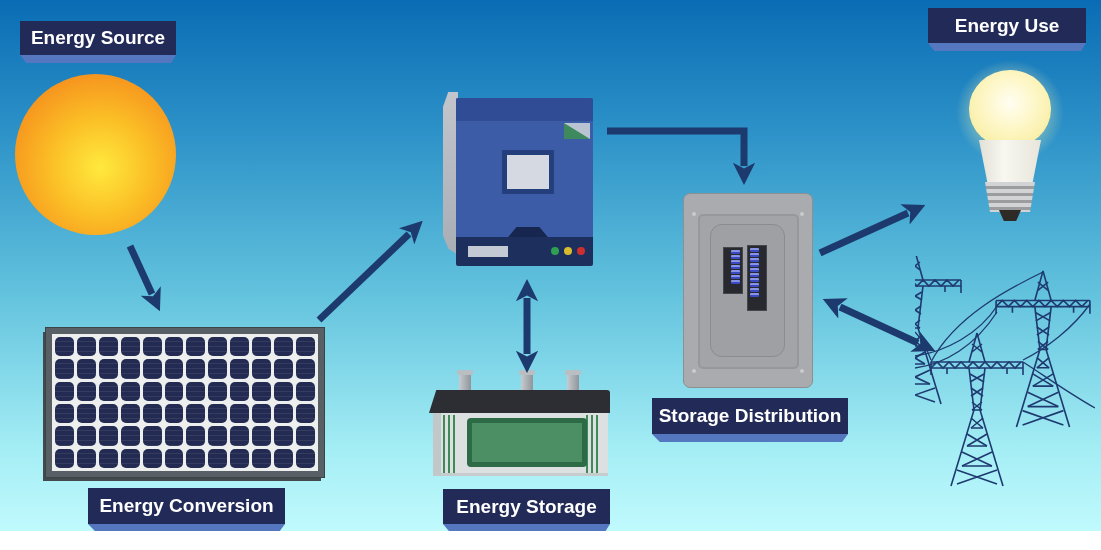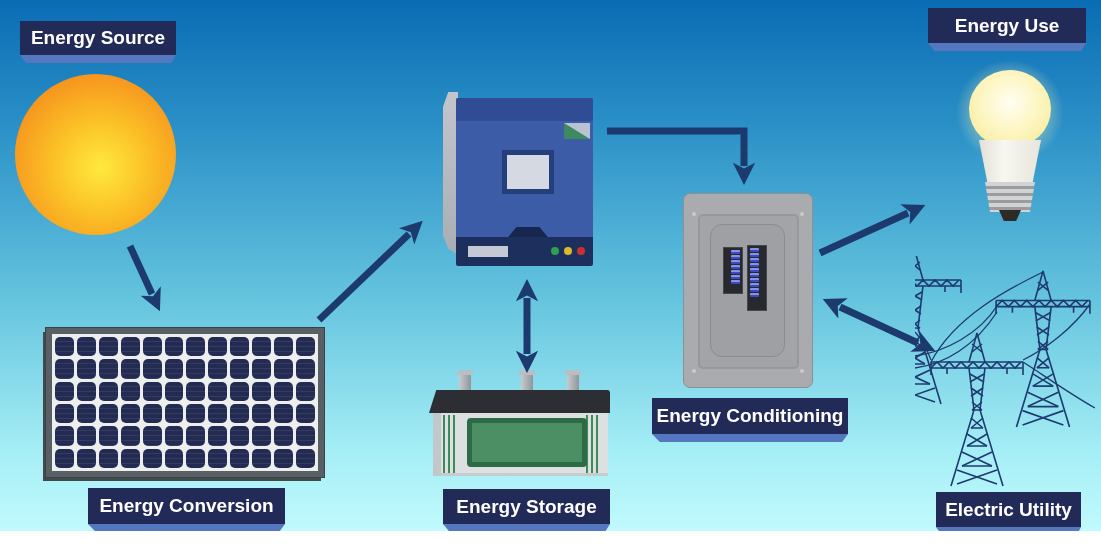--- a/index.html
+++ b/index.html
@@ -290,19 +290,16 @@
   <div class="lbl" style="left:928px;top:8px;width:158px;height:35px">
     <span>Energy Use</span>
   </div>
   <div class="lbl" style="left:88px;top:488px;width:197px;height:36px">
     <span>Energy Conversion</span>
   </div>
   <div class="lbl" style="left:443px;top:489px;width:167px;height:35px">
     <span>Energy Storage</span>
   </div>
   <div class="lbl" style="left:652px;top:398px;width:196px;height:36px">
-    <span>Energy Conditioning</span>
-  </div>
-  <div class="lbl" style="left:936px;top:492px;width:145px;height:35px">
-    <span>Electric Utility</span>
+    <span>Storage Distribution</span>
   </div>
 
 </div>
 
 </body></html>

